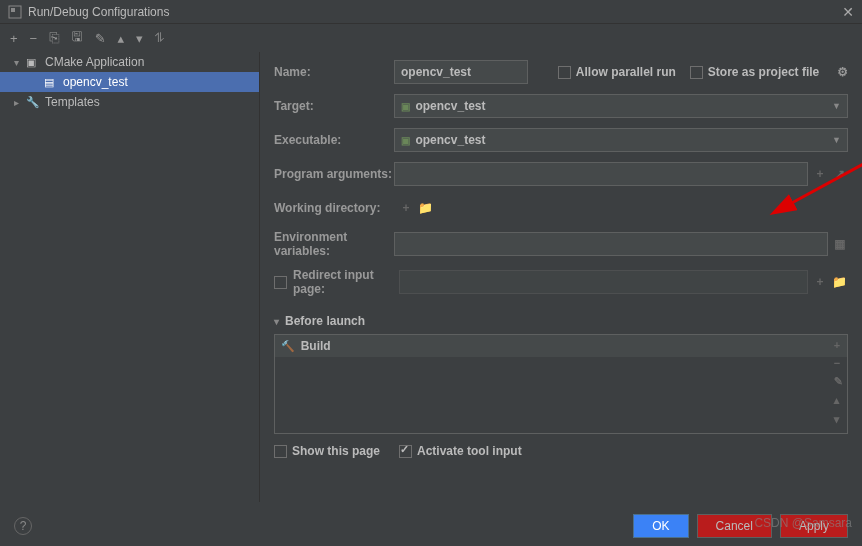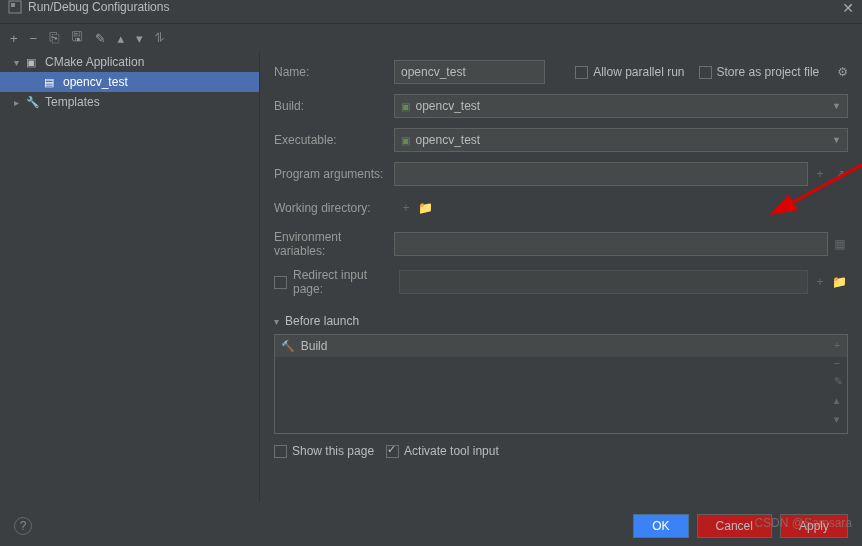--- a/index.html
+++ b/index.html
@@ -1,50 +1,50 @@
 <!DOCTYPE html>
 <html><head>
 <meta charset="utf-8">
 <style>
 * { margin: 0; padding: 0; box-sizing: border-box; font-family: -apple-system, "Segoe UI", Arial, sans-serif; font-size: 12px; }
 body { background: #3c3f41; color: #bbbbbb; width: 862px; height: 546px; overflow: hidden; position: relative; }
-.titlebar { height: 24px; background: #3c3f41; display: flex; align-items: flex-start; padding: 0 8px; border-bottom: 1px solid #323232; }
+.titlebar { height: 24px; background: #3c3f41; display: flex; align-items: center; padding: 0 8px; border-bottom: 1px solid #323232; }
 .titlebar .icon { width: 14px; height: 14px; margin-right: 6px; }
 .titlebar .title { flex: 1; color: #bbbbbb; }
 .titlebar .close { color: #aaa; font-size: 14px; cursor: pointer; }
 .toolbar { height: 28px; display: flex; align-items: center; padding: 0 10px; gap: 12px; }
 .toolbar .ico { color: #999; cursor: pointer; font-size: 13px; }
 .main { display: flex; height: 450px; }
 .sidebar { width: 260px; background: #3c3f41; border-right: 1px solid #323232; padding-top: 0; }
 .tree-item { display: flex; align-items: center; height: 20px; padding-left: 14px; cursor: pointer; }
 .tree-item.child { padding-left: 44px; }
 .tree-item.selected { background: #4b6eaf; color: #fff; }
 .tree-item .arrow { width: 12px; color: #888; font-size: 10px; display: inline-block; }
 .tree-item .ticon { width: 14px; margin-right: 5px; font-size: 11px; }
-.content { flex: 1; padding: 8px 14px 8px 14px; position: relative; }
+.content { flex: 1; padding: 8px 14px 8px 14px; position: relative; font-weight: bold; }
 .row { display: flex; align-items: center; margin-bottom: 10px; min-height: 24px; }
 .row label { width: 120px; color: #999; }
 .input { flex: 1; background: #45494a; border: 1px solid #5e6060; height: 24px; padding: 0 6px; color: #bbb; display: flex; align-items: center; }
 .input.nameinput { max-width: 260px; }
 .right-checks { display: flex; align-items: center; gap: 14px; margin-left: 30px; }
 .chk { width: 13px; height: 13px; border: 1px solid #6e6e6e; display: inline-block; margin-right: 5px; vertical-align: middle; position: relative; }
 .chk.checked::after { content: "✓"; position: absolute; top: -3px; left: 0; font-size: 11px; color: #bbb; }
 .dropdown { flex: 1; background: #45494a; border: 1px solid #5e6060; height: 24px; display: flex; align-items: center; padding: 0 6px; color: #bbb; position: relative; }
 .dropdown .arrow-dn { position: absolute; right: 6px; color: #888; font-size: 9px; }
 .field-icons { display: flex; gap: 4px; color: #666; font-size: 11px; margin-left: 4px; }
 .field-icons span { width: 16px; text-align: center; cursor: pointer; }
 .before-launch { margin-top: 18px; }
 .before-launch .header { display: flex; align-items: center; margin-bottom: 6px; }
 .before-launch .header .arrow { color: #888; font-size: 10px; margin-right: 6px; }
 .launch-list { border: 1px solid #5e6060; height: 100px; position: relative; background: #3c3f41; }
 .launch-row { display: flex; align-items: center; height: 22px; padding: 0 6px; background: #45494a; }
 .launch-row .hammer { color: #499c54; margin-right: 6px; font-size: 11px; }
 .launch-tools { position: absolute; right: 4px; top: 4px; display: flex; flex-direction: column; gap: 6px; color: #666; }
 .launch-tools span { cursor: pointer; font-size: 11px; }
-.bottom-checks { display: flex; align-items: center; gap: 12px; margin-top: 10px; }
+.bottom-checks { display: flex; align-items: center; gap: 19px; margin-top: 10px; }
 .footer { position: absolute; bottom: 0; left: 0; right: 0; height: 40px; display: flex; align-items: center; padding: 0 14px; }
 .footer .help { width: 18px; height: 18px; border: 1px solid #666; border-radius: 50%; display: flex; align-items: center; justify-content: center; color: #888; cursor: pointer; }
 .footer .spacer { flex: 1; }
 .footer .btn { height: 24px; padding: 0 18px; border: 1px solid #5e6060; background: #b91c1c; color: #bbb; display: flex; align-items: center; margin-left: 8px; cursor: pointer; }
 .footer .btn.primary { background: #3b82f6; border-color: #4c708c; color: #fff; }
 .watermark { position: absolute; right: 10px; bottom: 16px; color: #888; font-size: 12px; opacity: 0.6; text-align: right; }
 .gear { color: #999; font-size: 12px; margin-left: 4px; cursor: pointer; }
 .red-arrow { position: absolute; top: 55px; left: 408px; pointer-events: none; }
 .tgt-ico { color: #6a8759; font-size: 10px; margin-right: 5px; }
 </style>
@@ -98,21 +98,21 @@
           <span>opencv_test</span>
         </div>
       <div class="right-checks">
         <span><span class="chk"></span><span>Allow parallel run</span></span>
         <span><span class="chk"></span><span>Store as project file</span></span>
         <span class="gear">⚙</span>
       </div>
     </div>
 
     <div class="row">
-      <label>Build:</label>
+      <label>Target:</label>
       <div class="dropdown">
         <span class="tgt-ico">▣</span>
         <span>opencv_test</span>
         <span class="arrow-dn">▼</span>
       </div>
     </div>
 
     <div class="row">
       <label>Executable:</label>
       <div class="dropdown">

